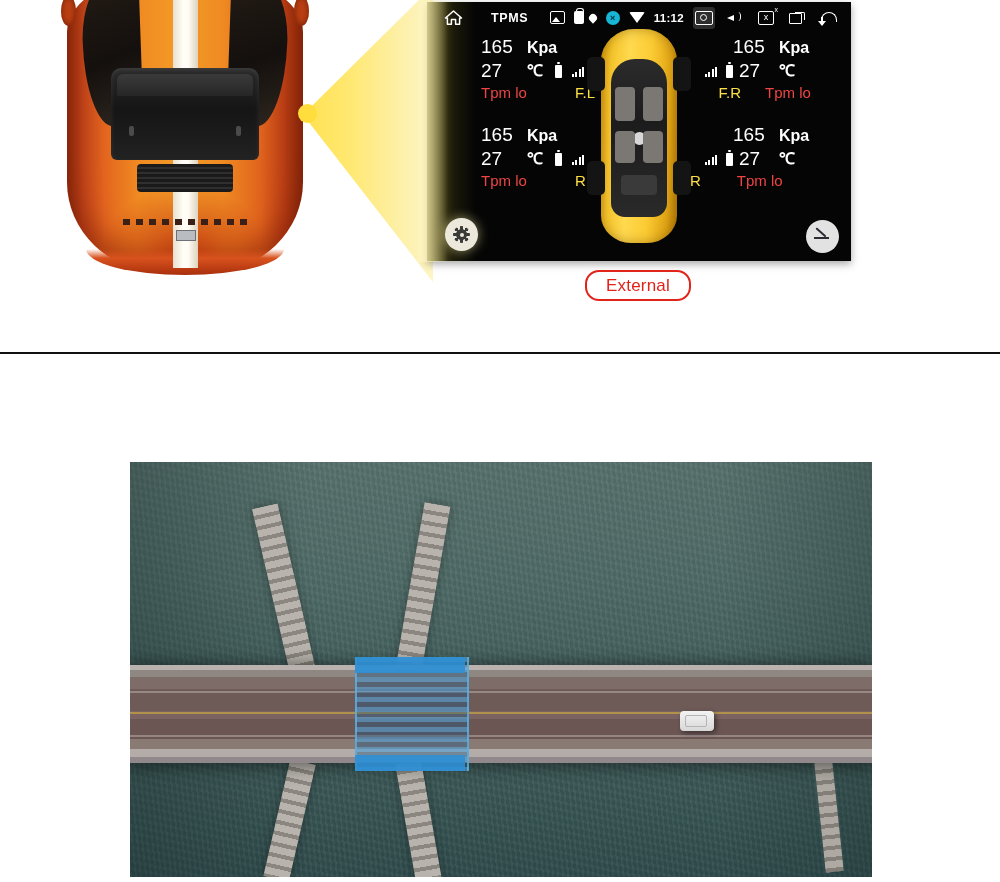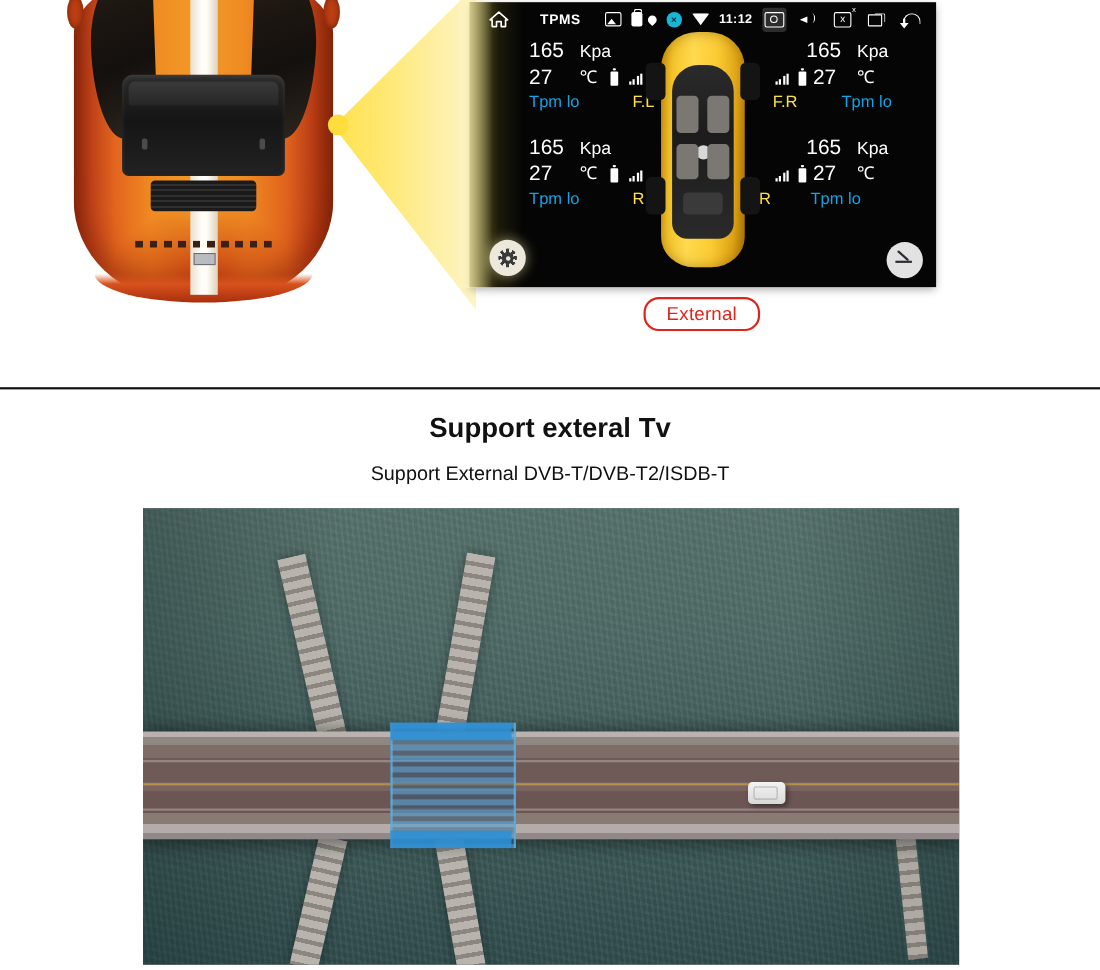--- a/index.html
+++ b/index.html
@@ -170,24 +170,24 @@
     background:linear-gradient(180deg,#2b2b2b,#1c1c1c 40%,#2a2a2a);
     border-radius:24px 24px 14px 14px;z-index:5;
   }
   .tc-seat{position:absolute;background:#7b7874;border-radius:4px;z-index:6;}
   .tc-wheel{position:absolute;width:18px;height:34px;background:#141414;border-radius:5px;z-index:3;}
   .tc-rim{position:absolute;left:50%;top:50%;width:13px;height:13px;margin:-6.5px 0 0 -6.5px;
     border-radius:50%;background:#d8d8d8;z-index:6;}
 
   .quad{position:absolute;color:#fff;}
   .q-num{font-size:19px;line-height:20px;}
-  .q-unit{font-size:16px;line-height:20px;}
+  .q-unit{font-size:16px;line-height:20px;font-weight:bold;}
   .q-row{display:flex;align-items:baseline;}
   .q-row2{display:flex;align-items:center;margin-top:3px;}
-  .q-alert{color:#0ea5e9;font-size:15px;margin-top:3px;}
+  .q-alert{color:#ef4444;font-size:15px;margin-top:3px;}
   .q-pos{color:#fde047;font-size:15px;}
   .batt{width:7px;height:13px;background:#fff;border-radius:1px;position:relative;}
   .batt:before{content:"";position:absolute;left:2px;top:-2.5px;width:3px;height:2px;background:#fff;border-radius:1px;}
   .sig{display:flex;align-items:flex-end;gap:1.3px;height:11px;}
   .sig i{display:block;width:2px;background:#fff;}
   .sig i:nth-child(1){height:3px;} .sig i:nth-child(2){height:5px;}
   .sig i:nth-child(3){height:7.5px;} .sig i:nth-child(4){height:10px;}
 
   .gear-btn{
     position:absolute;left:18px;bottom:10px;width:33px;height:33px;border-radius:50%;
@@ -418,21 +418,21 @@
               <i></i>
               <i></i>
               <i></i>
               <i></i>
             </span>
           <span class="batt" style="margin-right:6px;"></span>
           <span class="q-num" style="width:40px;text-align:left;">27</span>
           <span class="q-unit" style="width:46px;text-align:left;">℃</span>
         </div>
         <div style="display:flex;align-items:baseline;justify-content:flex-end;">
-          <span class="q-pos" style="margin-right:40px;">F.R</span>
+          <span class="q-pos" style="margin-right:24px;">F.R</span>
           <span class="q-alert" style="width:60px;text-align:left;">Tpm lo</span>
         </div>
       </div>
 
       <div class="quad" style="left:54px;top:92px;width:150px;">
         <div class="q-row">
           <span class="q-num" style="width:46px;">165</span>
           <span class="q-unit">Kpa</span>
         </div>
         <div class="q-row2">
@@ -486,22 +486,20 @@
   </div>
 
   <div class="beam-glow"></div>
 
   <div class="optional-badge">External</div>
 </div>
 
 <div class="section-divider"></div>
 
 <div id="tv-section">
-  <div class="tv-title">Support exteral Tv</div>
-  <div class="tv-sub">Support External DVB-T/DVB-T2/ISDB-T</div>
 
   <div class="video">
     <div class="water"></div>
     <div class="water-dark-l"></div>
     <div class="water-dark-r"></div>
 
     <div class="pier l1"></div>
     <div class="pier l2"></div>
     <div class="pier b1"></div>
     <div class="pier b2"></div>

